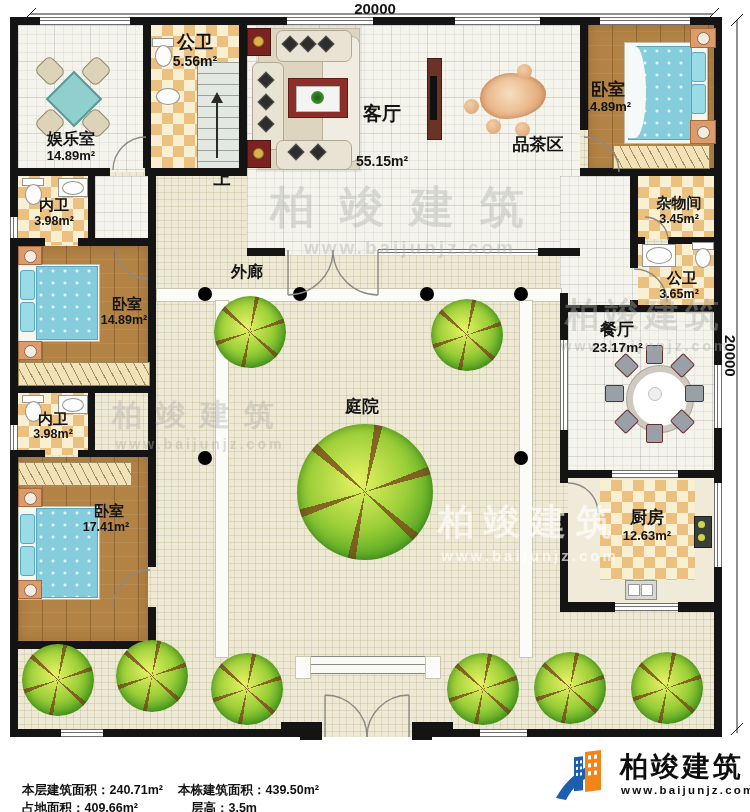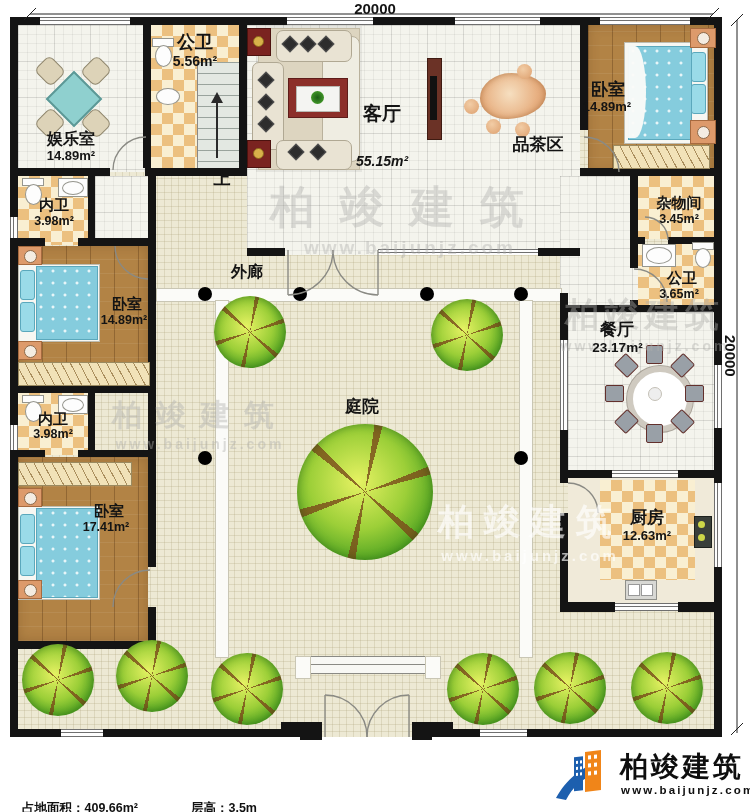--- a/index.html
+++ b/index.html
@@ -325,21 +325,21 @@
     <div class="u" style="font-size:15px;">www.baijunjz.com</div>
   </div>
 
   <div class="rname" style="left:31px;top:131px;width:80px;font-size:16px;">娱乐室</div>
   <div class="rarea" style="left:31px;top:149px;width:80px;font-size:13px;">14.89m²</div>
 
   <div class="rname" style="left:165px;top:33px;width:60px;font-size:18px;">公卫</div>
   <div class="rarea" style="left:160px;top:54px;width:70px;font-size:14px;">5.56m²</div>
 
   <div class="rname" style="left:342px;top:104px;width:80px;font-size:19px;">客厅</div>
-  <div class="rarea" style="left:342px;top:154px;width:80px;font-size:14px;font-style:italic;">55.15m²</div>
+  <div class="rarea" style="left:342px;top:154px;width:80px;font-size:14px;">55.15m²</div>
 
   <div class="rname" style="left:498px;top:136px;width:80px;font-size:17px;">品茶区</div>
 
   <div class="rname" style="left:573px;top:81px;width:70px;font-size:17px;">卧室</div>
   <div class="rarea" style="left:567px;top:100px;width:80px;font-size:13px;">14.89m²</div>
 
   <div class="rname" style="left:644px;top:195px;width:70px;font-size:15px;">杂物间</div>
   <div class="rarea" style="left:644px;top:213px;width:70px;font-size:12.5px;">3.45m²</div>
 
   <div class="rname" style="left:652px;top:270px;width:60px;font-size:15px;">公卫</div>
@@ -361,20 +361,25 @@
   <div class="rarea" style="left:21px;top:428px;width:64px;font-size:12.5px;">3.98m²</div>
 
   <div class="rname" style="left:74px;top:503px;width:70px;font-size:15px;">卧室</div>
   <div class="rarea" style="left:69px;top:521px;width:74px;font-size:12.5px;">17.41m²</div>
 
   <div class="rname" style="left:212px;top:264px;width:70px;font-size:16px;">外廊</div>
   <div class="rname" style="left:327px;top:398px;width:70px;font-size:17px;">庭院</div>
   <div class="rname" style="left:332px;top:744px;width:60px;font-size:16px;">门廊</div>
 
   <div class="abs" style="left:0;top:740px;width:750px;height:72px;background:#fff;">
+    <div class="abs" style="left:22px;top:42px;font-size:12.5px;font-weight:bold;color:#111;white-space:nowrap;">
+      <span>本层建筑面积：</span><span>240.71m²</span>
+      <span style="display:inline-block;width:8px;"></span>
+      <span>本栋建筑面积：</span><span>439.50m²</span>
+    </div>
     <div class="abs" style="left:22px;top:60px;font-size:12.5px;font-weight:bold;color:#111;white-space:nowrap;">
       <span>占地面积：</span><span>409.66m²</span>
       <span style="display:inline-block;width:46px;"></span>
       <span>层高：</span><span>3.5m</span>
     </div>
 
     <svg class="abs" style="left:552px;top:6px;" width="64" height="58" viewBox="0 0 64 58">
       <path d="M4 52 C14 34 30 20 48 16 L42 28 C30 33 20 42 14 54 Z" fill="#1d5fae"></path>
       <rect x="22" y="14" width="9" height="34" fill="#1d5fae" transform="skewY(-7)"></rect>
       <rect x="33" y="10" width="16" height="40" fill="#f08519" transform="skewY(-7)"></rect>

